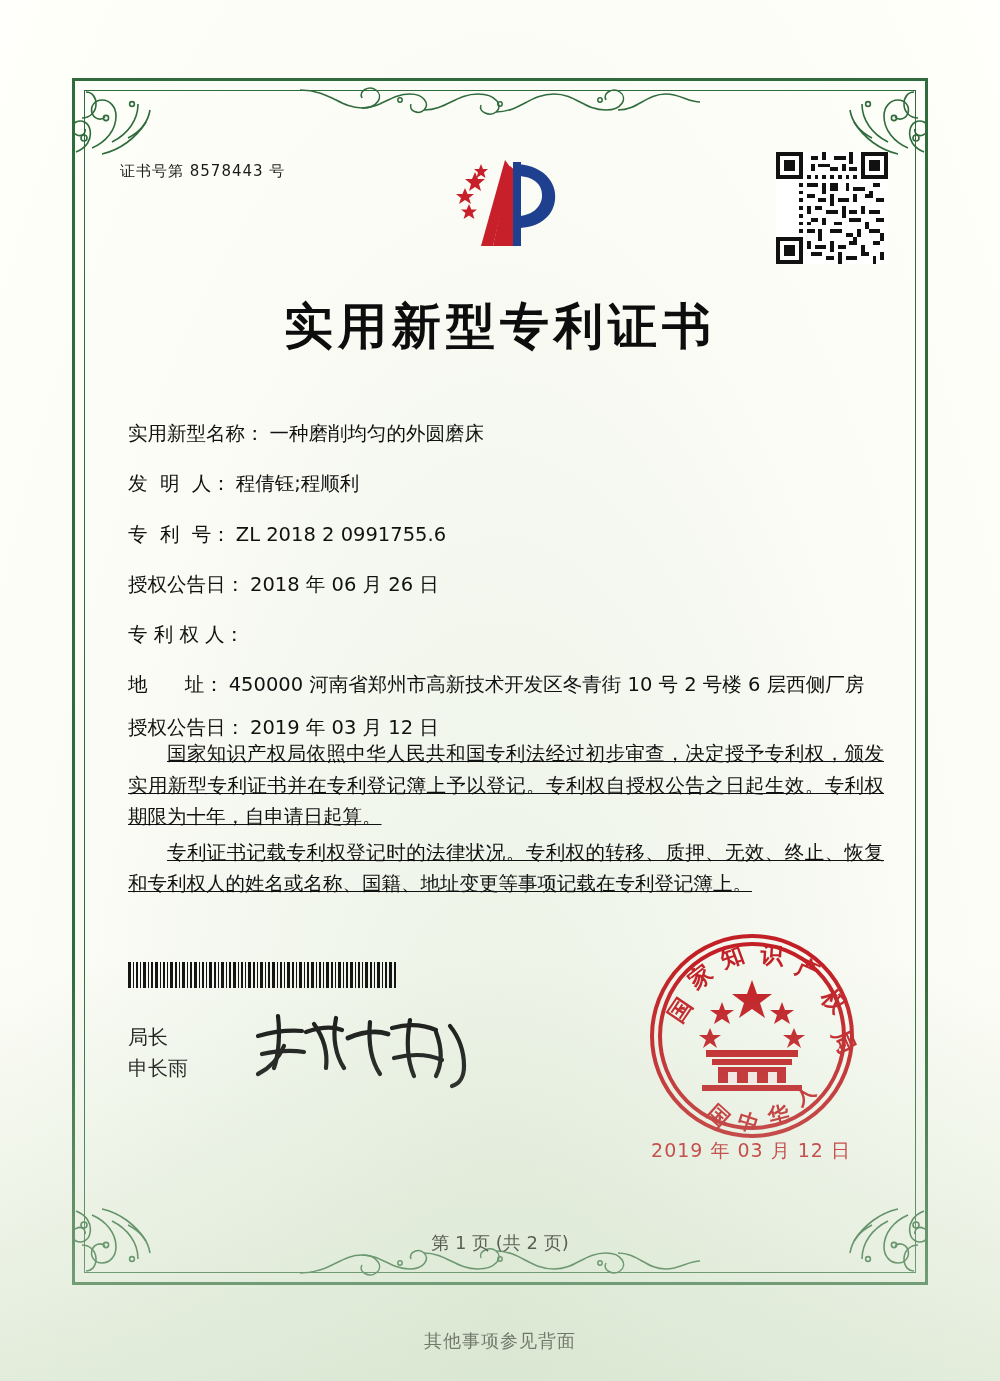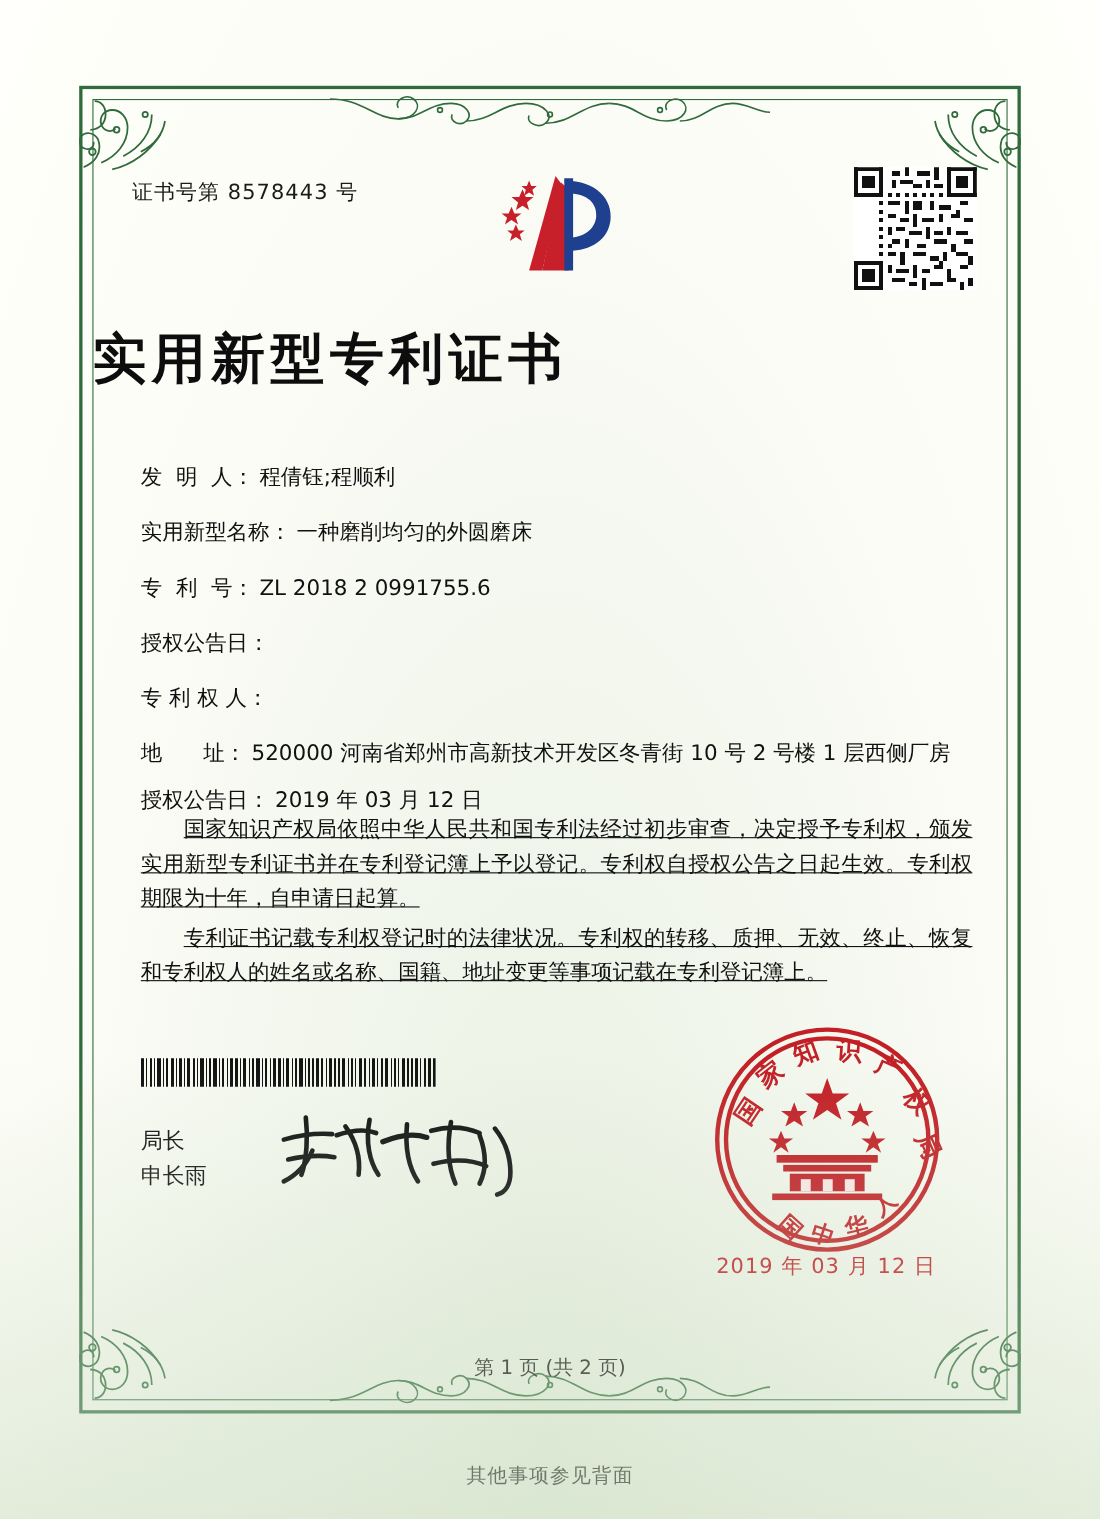--- a/index.html
+++ b/index.html
@@ -47,32 +47,32 @@
     position:absolute;left:300px;bottom:98px;width:400px;height:44px;color:#2f6b3c;
     transform:scaleY(-1);
   }
   .edge-top svg,.edge-bottom svg{width:100%;height:100%;display:block;}
 
   
   #content{position:absolute;left:84px;top:90px;right:84px;bottom:108px;}
 
   .cert-no{
     position:absolute;left:36px;top:72px;
-    font-size:19px;color:#1a1a1a;letter-spacing:1px;
+    font-size:15px;color:#1a1a1a;letter-spacing:1px;
     font-family:"DejaVu Sans",sans-serif;
   }
   
   .logo{position:absolute;left:50%;top:52px;transform:translateX(-50%);width:150px;height:120px;}
   .logo svg{width:100%;height:100%;display:block;}
   
   .qr{position:absolute;right:28px;top:62px;width:112px;height:112px;}
   .qr svg{display:block;width:100%;height:100%;}
 
   .main-title{
-    position:absolute;left:0;right:0;top:204px;text-align:left;
+    position:absolute;left:0;right:0;top:204px;text-align:center;
     font-size:49px;font-weight:bold;letter-spacing:5px;color:#0d0d0d;
     font-family:"DejaVu Sans",sans-serif;
   }
 
   .fields{position:absolute;left:44px;right:36px;top:330px;}
   .frow{
     display:flex;align-items:flex-start;margin-bottom:22px;
     font-size:19.5px;color:#111;line-height:1.45;
     font-family:"DejaVu Sans",sans-serif;
   }
@@ -339,40 +339,41 @@
           <rect x="24" y="10" width="1" height="1"></rect>
             <rect x="26" y="20" width="1" height="1"></rect>
         </g>
       </svg>
     </div>
 
     <div class="main-title">实用新型专利证书</div>
 
     <div class="fields">
       <div class="frow">
+        <span class="flabel">实用新型名称：</span>
+        <span class="fvalue">一种磨削均匀的外圆磨床</span>
+      </div>
+      <div class="frow">
         <span class="flabel">发  明  人：</span>
         <span class="fvalue">程倩钰;程顺利</span>
-      </div>
-      <div class="frow">
-        <span class="flabel">实用新型名称：</span>
-        <span class="fvalue">一种磨削均匀的外圆磨床</span>
       </div>
       <div class="frow">
         <span class="flabel">专  利  号：</span>
         <span class="fvalue">ZL 2018 2 0991755.6</span>
       </div>
       <div class="frow">
         <span class="flabel">授权公告日：</span>
+        <span class="fvalue">2018 年 06 月 26 日</span>
       </div>
       <div class="frow">
         <span class="flabel">专 利 权 人：</span>
       </div>
       <div class="frow addr">
         <span class="flabel">地      址：</span>
-        <span class="fvalue">520000 河南省郑州市高新技术开发区冬青街 10 号 2 号楼 1 层西侧厂房</span>
+        <span class="fvalue">450000 河南省郑州市高新技术开发区冬青街 10 号 2 号楼 6 层西侧厂房</span>
       </div>
       <div class="frow pub">
         <span class="pub-left">
           <span class="flabel">授权公告日：</span>
           <span class="fvalue">2019 年 03 月 12 日</span>
         </span>
       </div>
     </div>
 
     <div class="paras">

